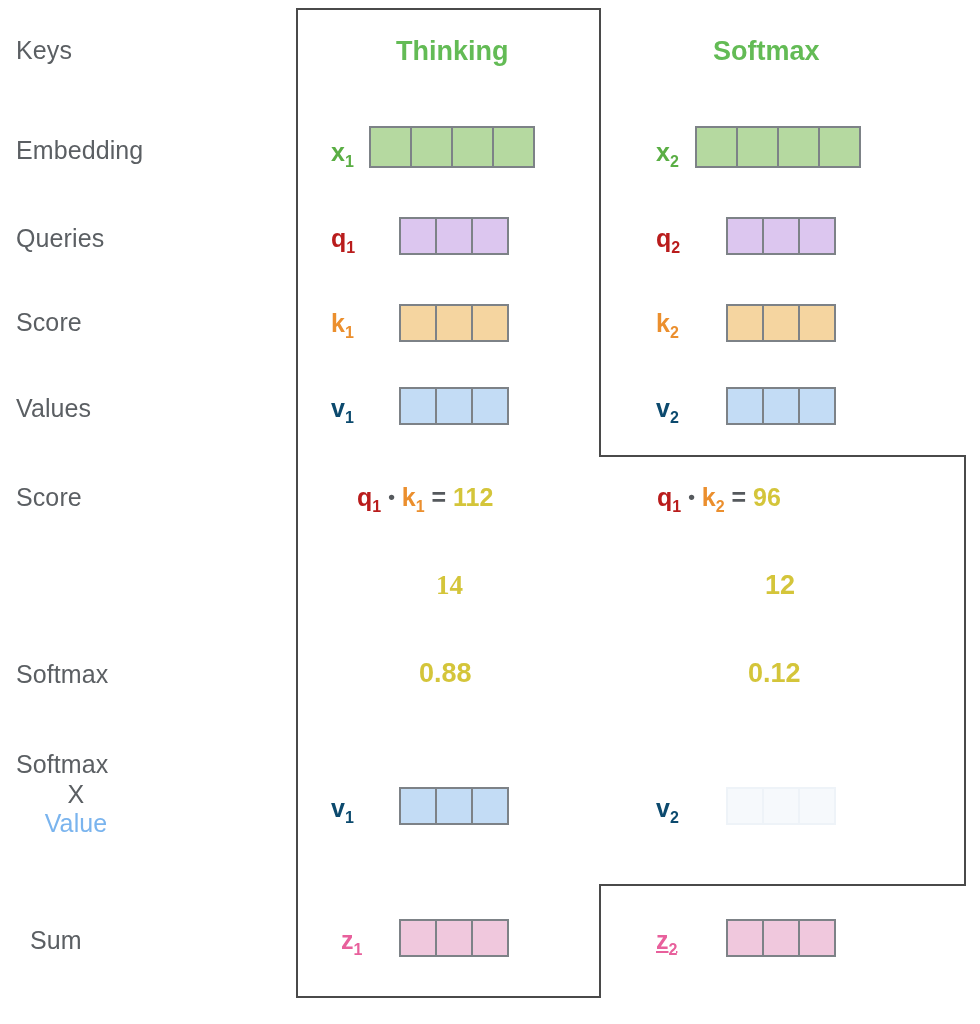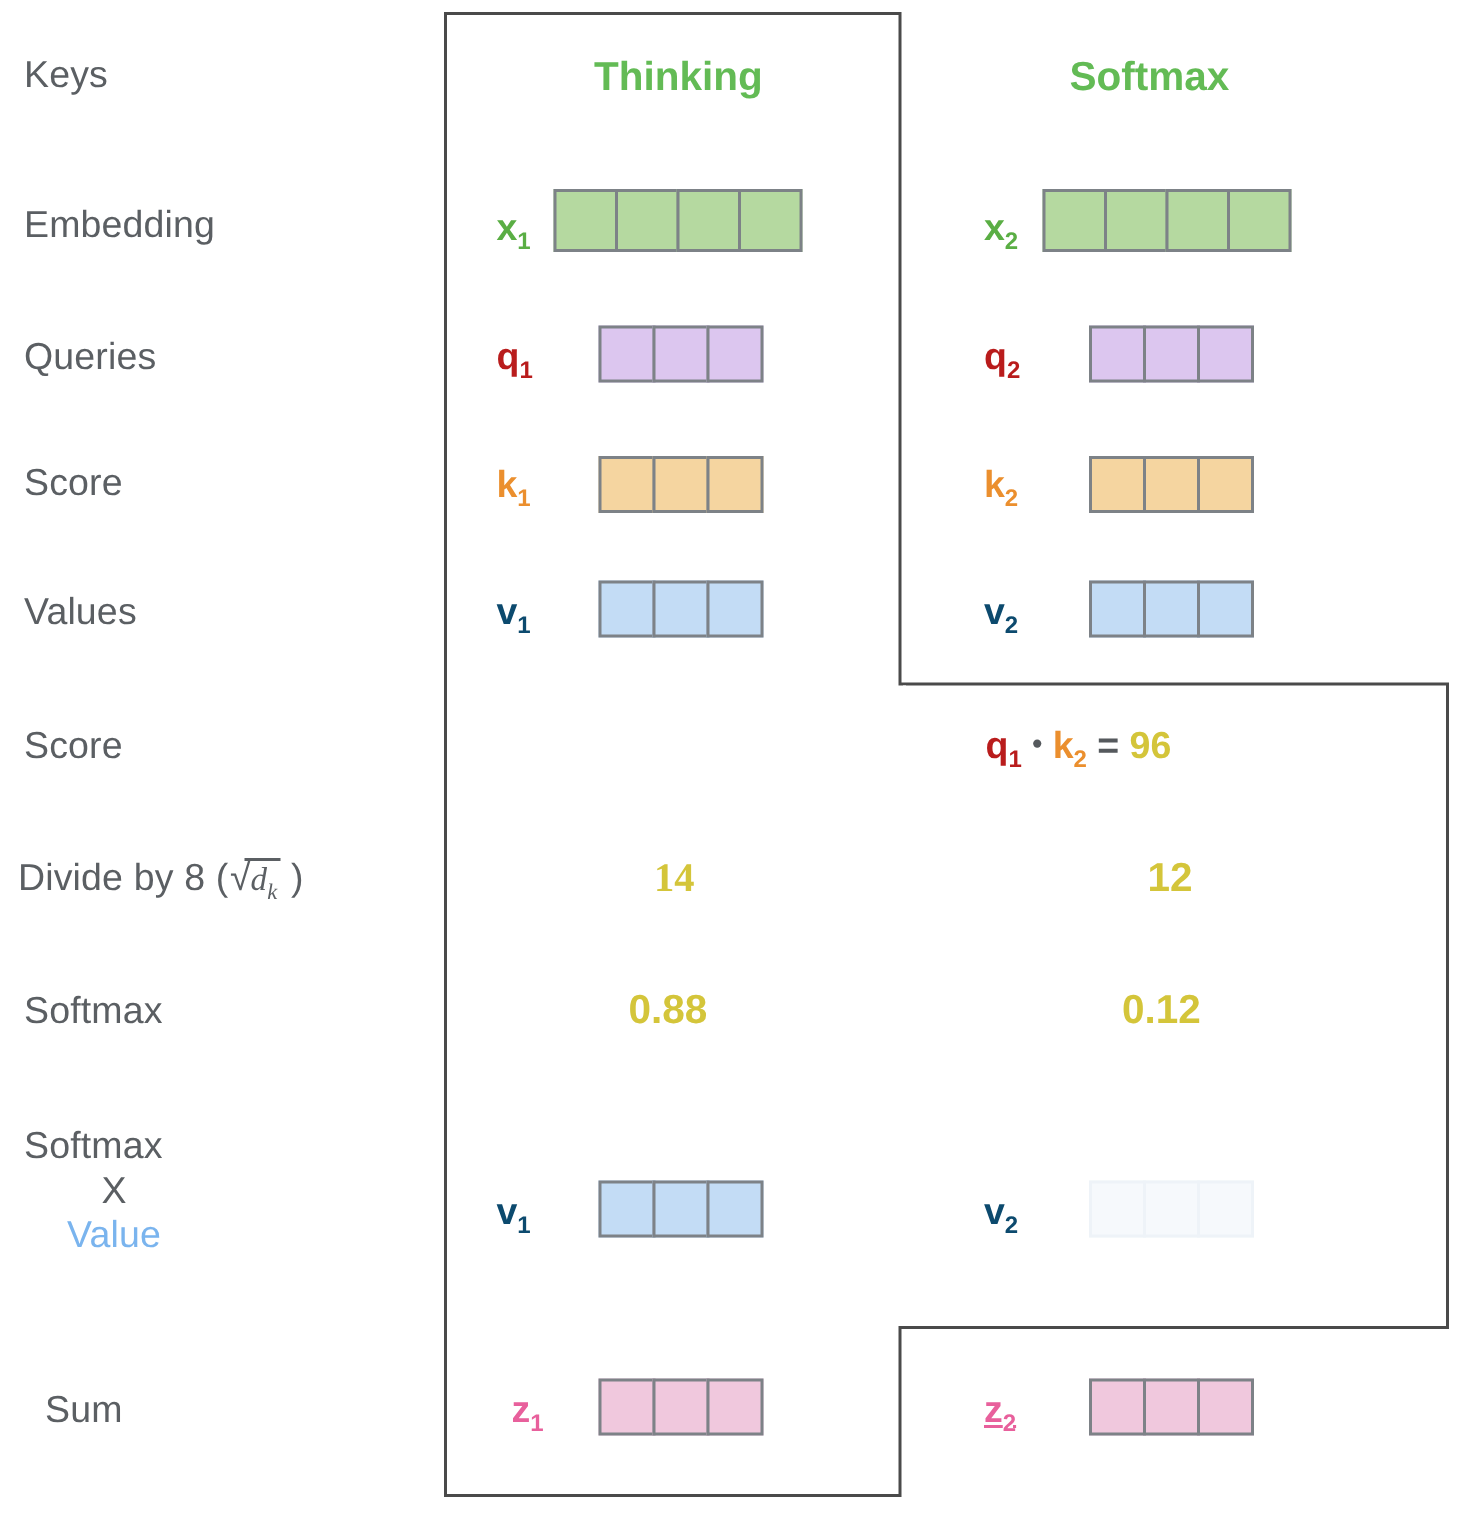--- a/index.html
+++ b/index.html
@@ -163,23 +163,20 @@
   <div class="row-label" style="left:16px; top:136px;">Embedding</div>
 
   <div class="row-label" style="left:16px; top:224px;">Queries</div>
 
   <div class="row-label" style="left:16px; top:308px;">Score</div>
 
   <div class="row-label" style="left:16px; top:394px;">Values</div>
 
   <div class="row-label" style="left:16px; top:483px;">Score</div>
 
-  <div class="row-label" style="left:12px; top:571px;">
-    <span>Divide by 8 (</span><span class="sqrt-wrap">√<span class="bar"></span><span class="mathfrag">d</span><span class="sub-k">k</span></span><span style="margin-left:6px;">)</span>
-  </div>
 
   <div class="row-label" style="left:16px; top:660px;">Softmax</div>
 
   <div class="row-label stacked" style="left:16px; top:750px;">
     <span class="stack-line">Softmax</span>
     <span class="stack-line center">X</span>
     <span class="stack-line value">Value</span>
   </div>
 
   <div class="row-label" style="left:30px; top:926px;">Sum</div>
@@ -238,20 +235,27 @@
       <div class="cell" style="width: 38px; height: 38px; background: rgb(195, 220, 245);"></div>
     </div>
 
   <div class="vec-label c-blue" style="left:656px; top:396px;"><span>v</span><span class="sub">2</span></div>
   <div class="strip" id="strip-v2" style="left:726px; top:387px;">
       <div class="cell" style="width: 38px; height: 38px; background: rgb(195, 220, 245);"></div>
       <div class="cell" style="width: 38px; height: 38px; background: rgb(195, 220, 245);"></div>
       <div class="cell" style="width: 38px; height: 38px; background: rgb(195, 220, 245);"></div>
     </div>
 
+  <div class="expr" style="left:357px; top:485px;">
+    <span class="c-purple"><span>q</span><span class="sub">1</span></span>
+    <span class="dot">•</span>
+    <span class="c-orange"><span>k</span><span class="sub">1</span></span>
+    <span class="eq">=</span>
+    <span class="c-yellow">112</span>
+  </div>
 
   <div class="expr" style="left:657px; top:485px;">
     <span class="c-purple"><span>q</span><span class="sub">1</span></span>
     <span class="dot">•</span>
     <span class="c-orange"><span>k</span><span class="sub">2</span></span>
     <span class="eq">=</span>
     <span class="c-yellow">96</span>
   </div>
 
   <div class="num" style="left:436px; top:572px;font-family:Liberation Serif, serif;">14</div>

